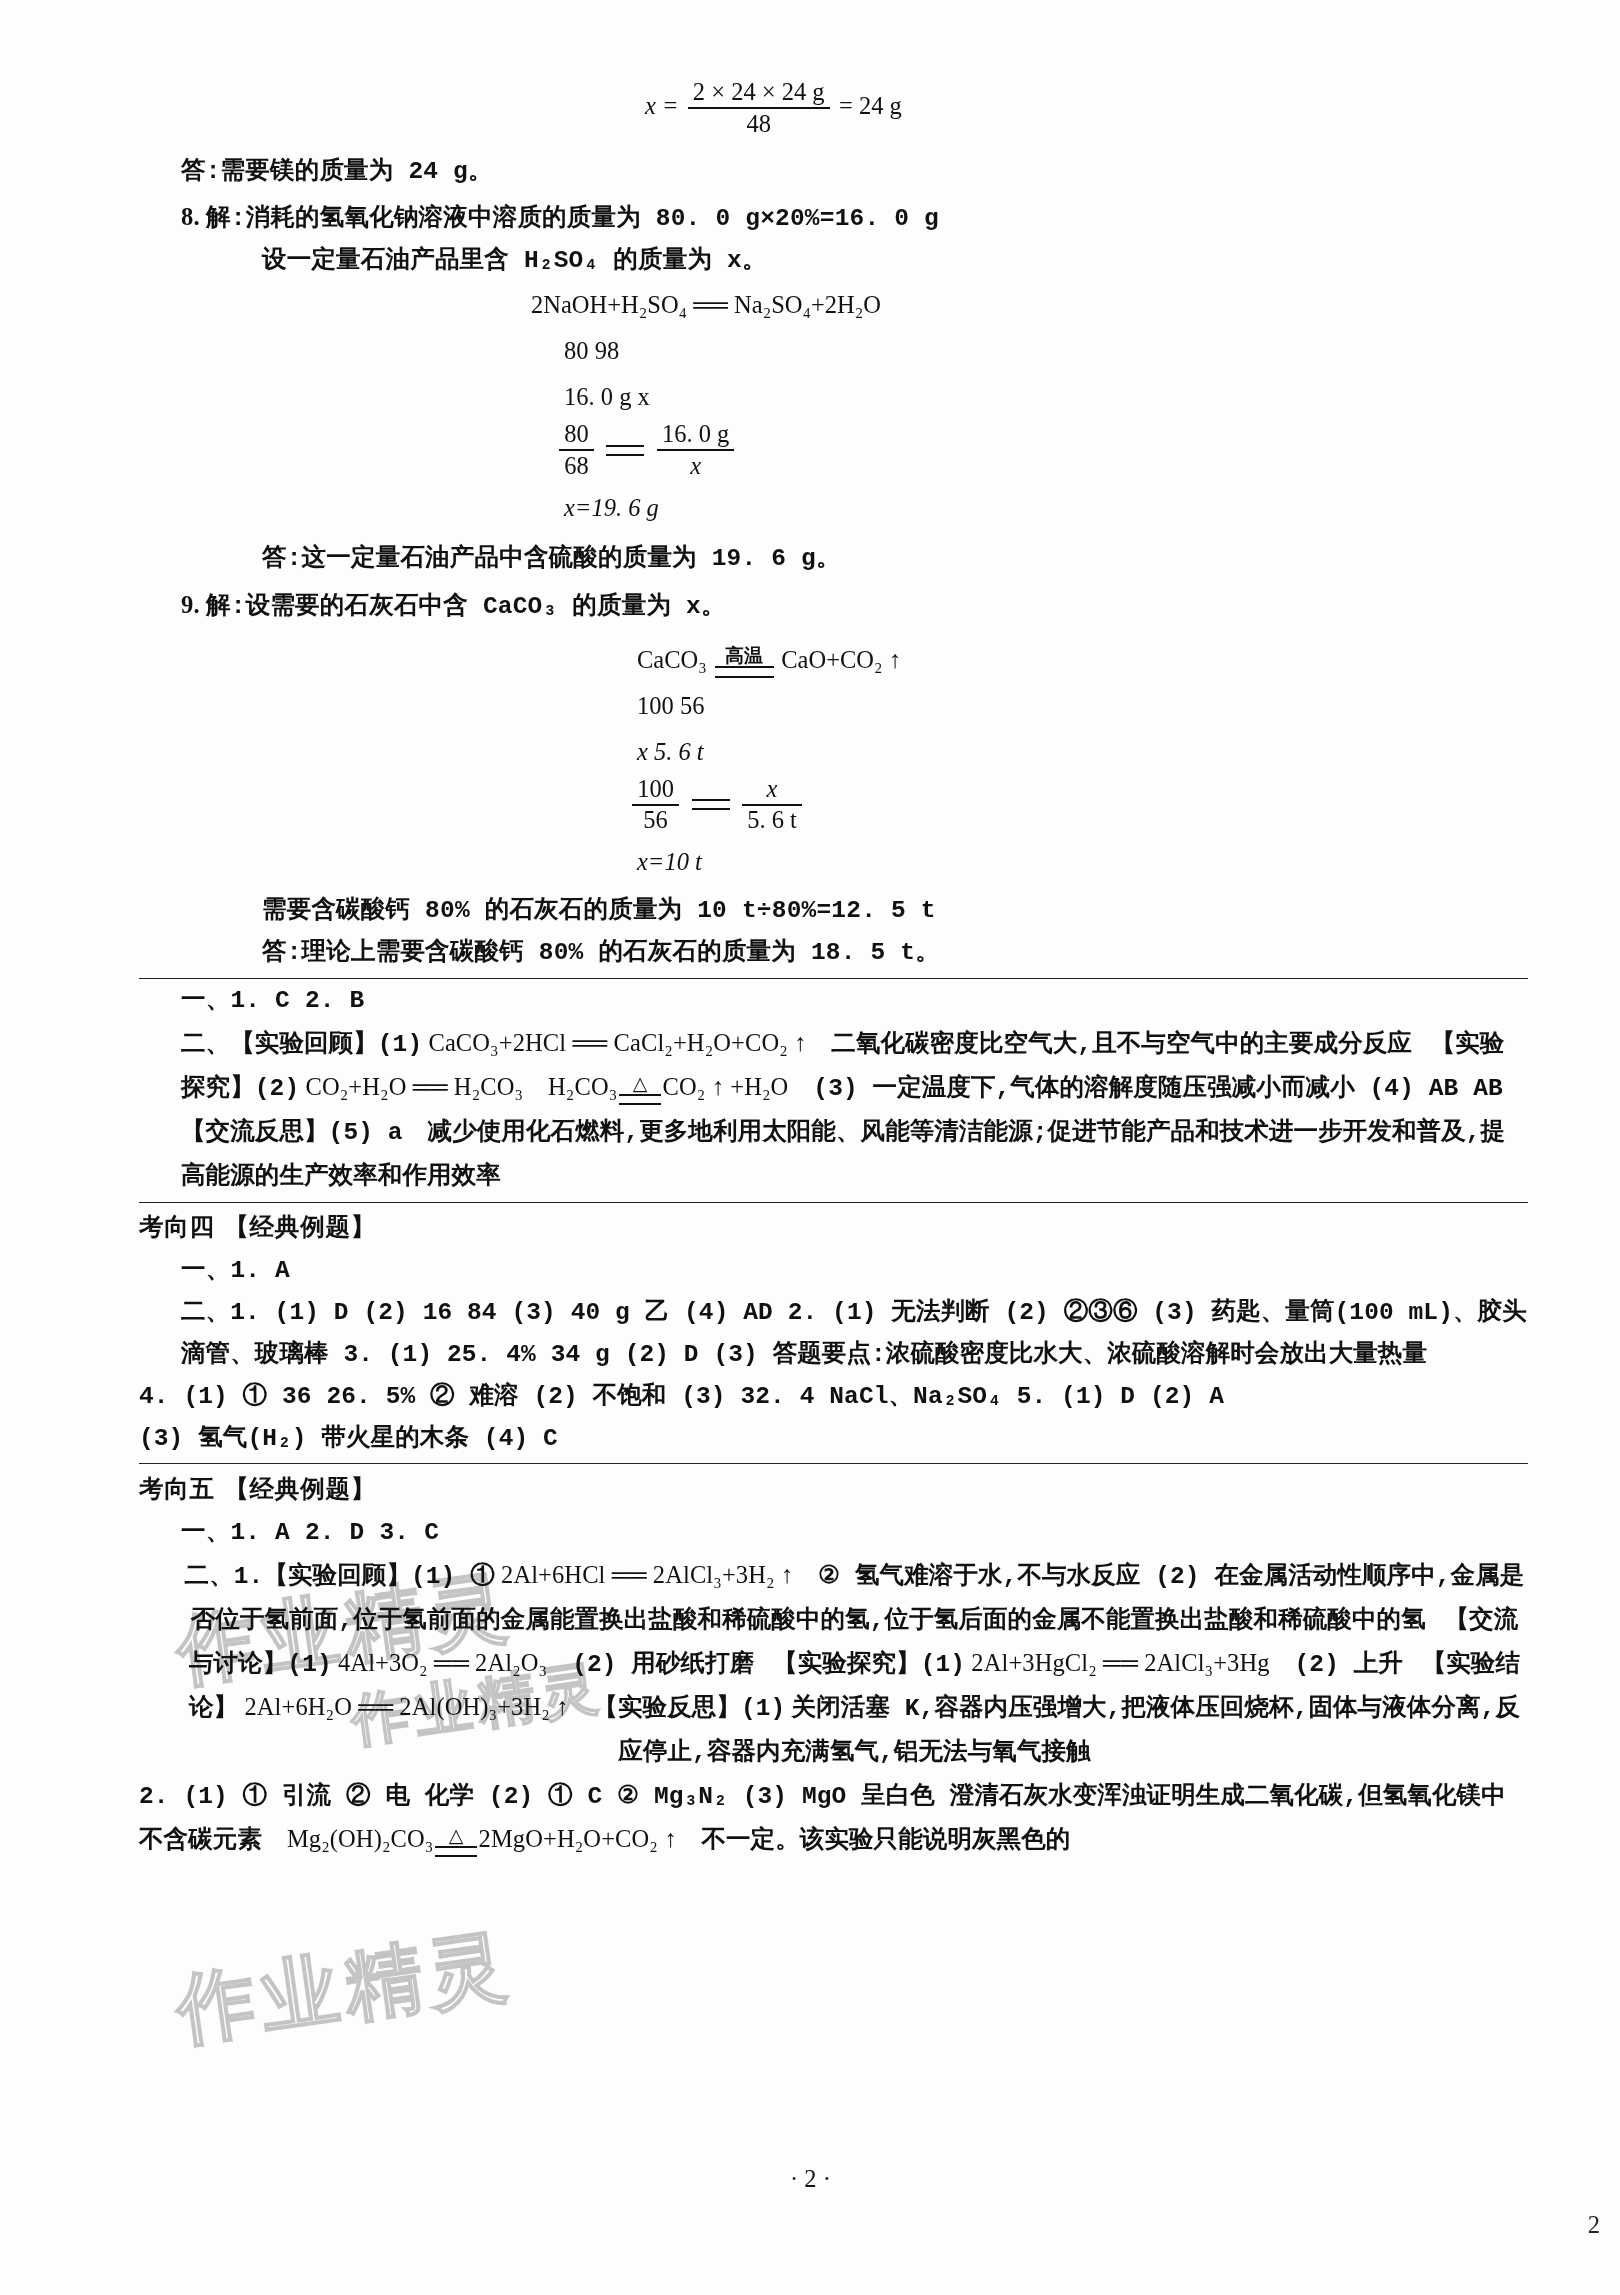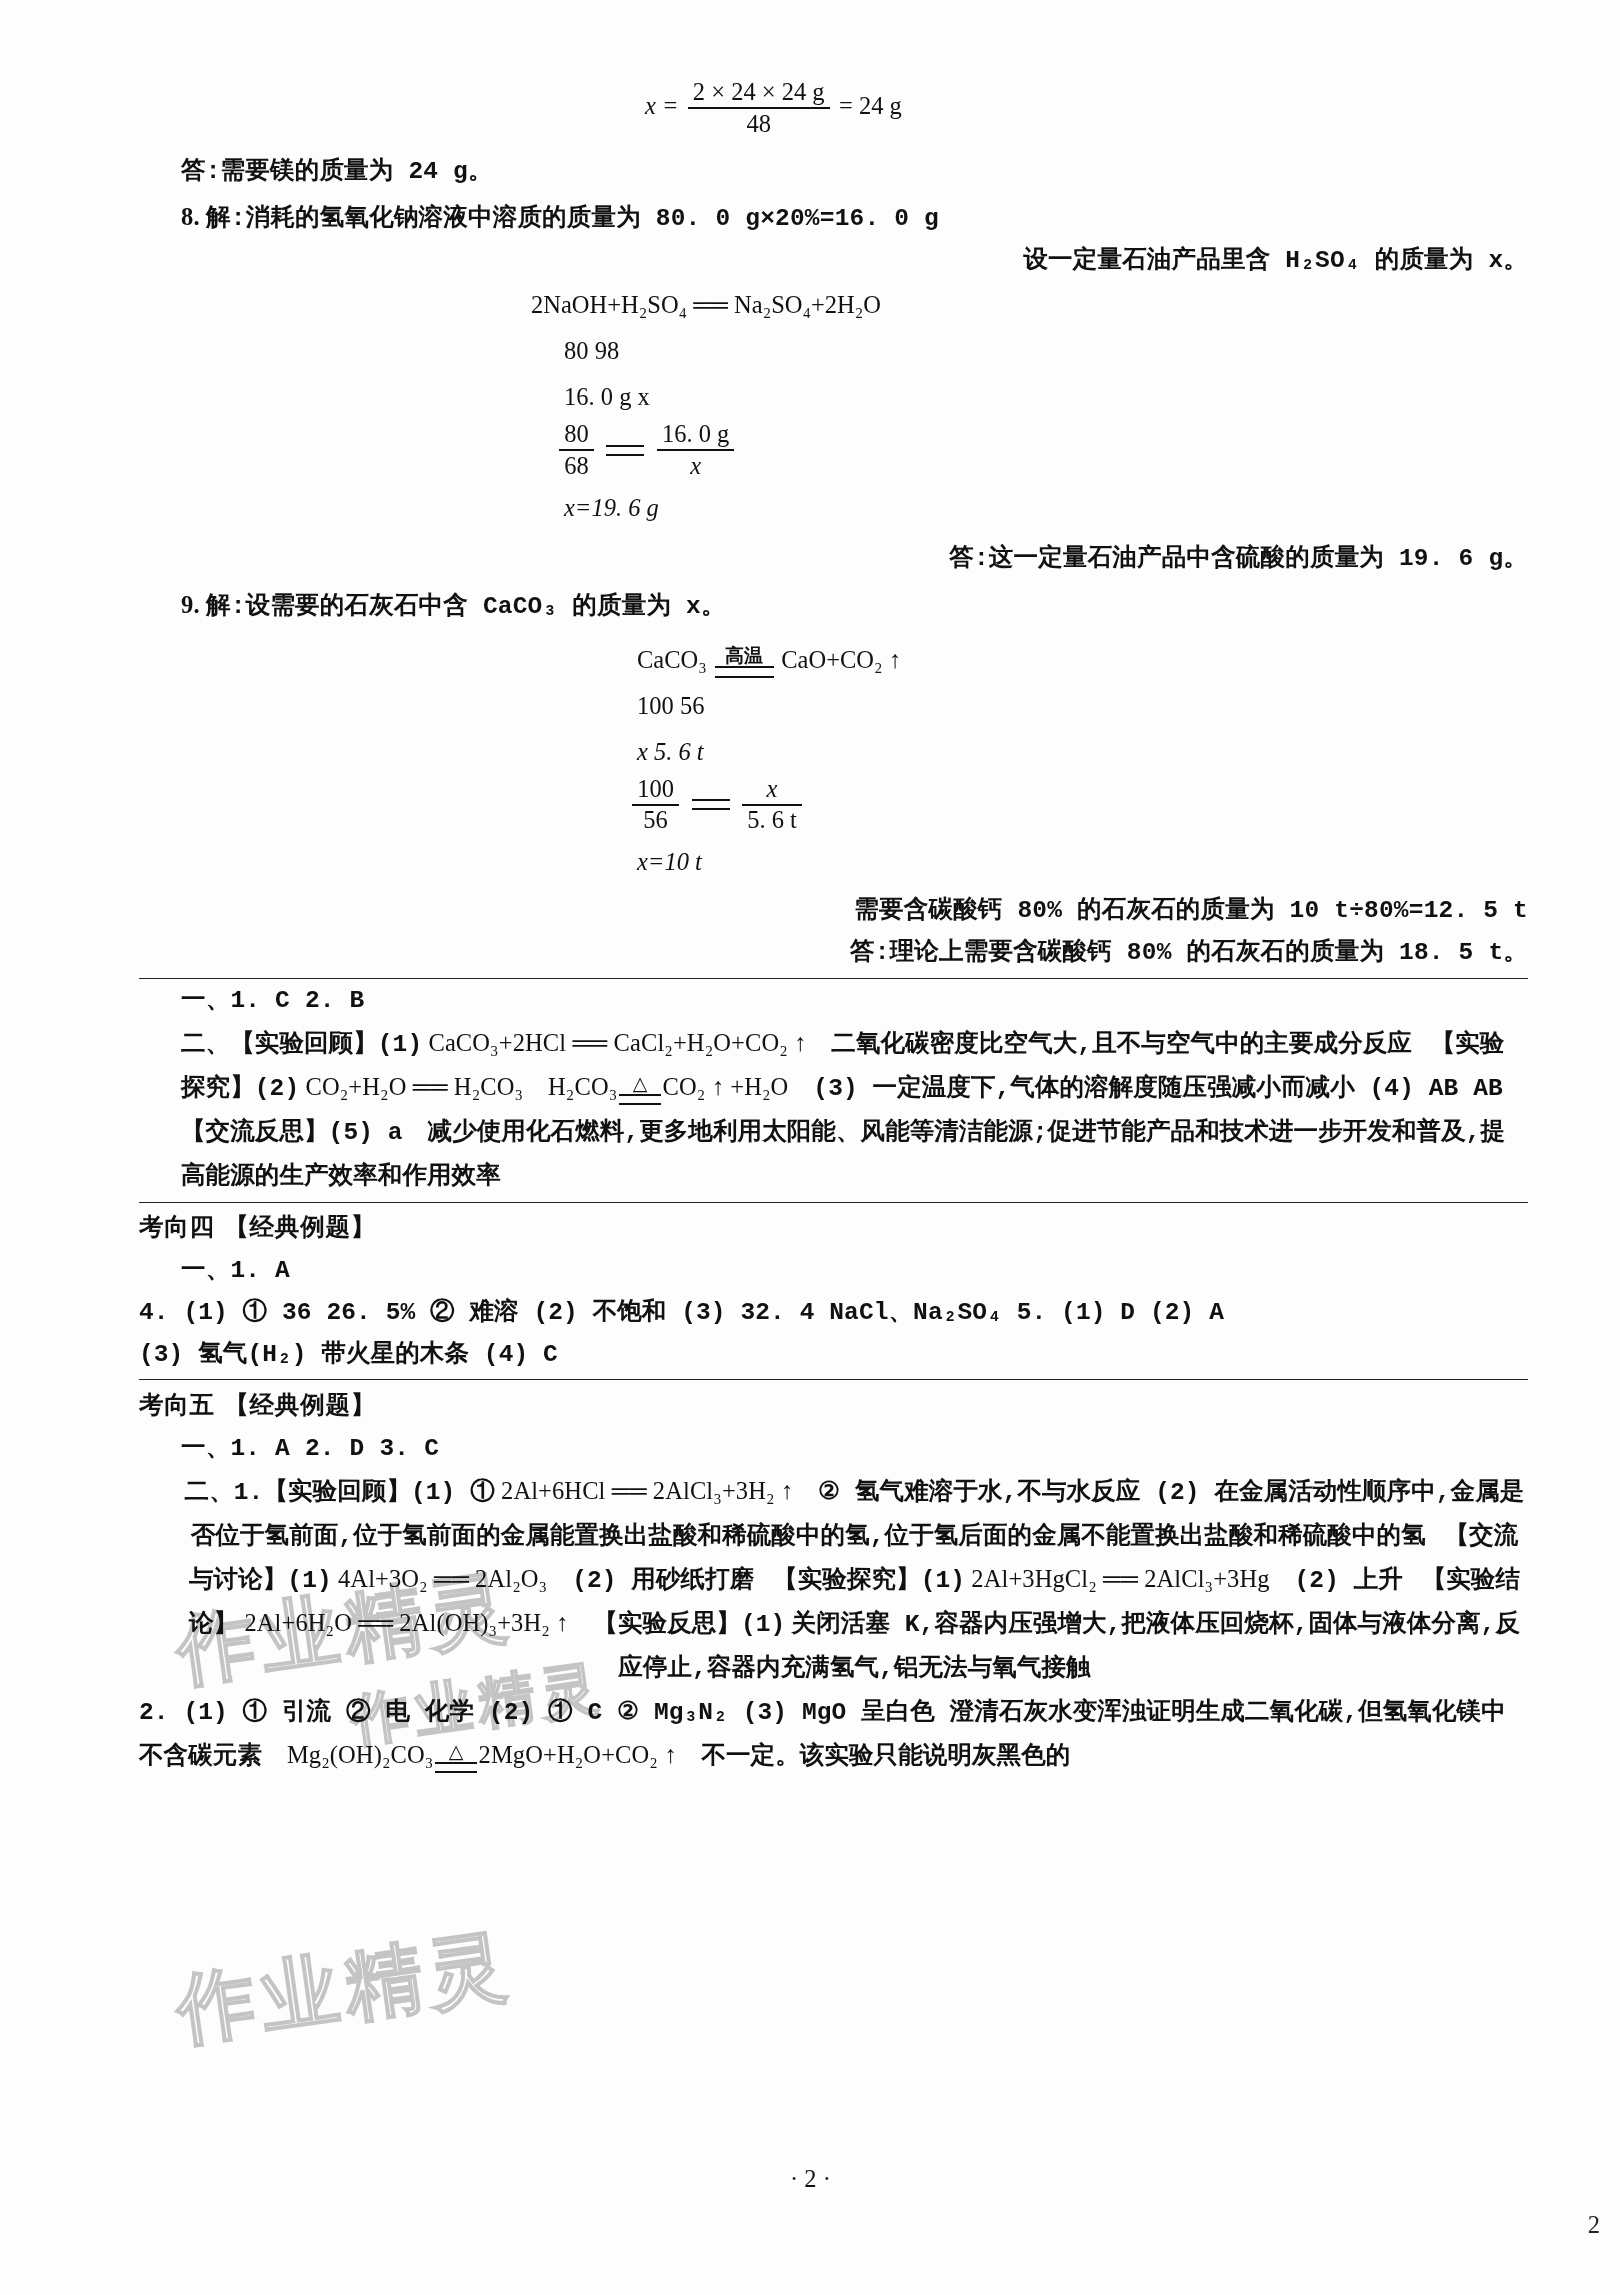--- a/index.html
+++ b/index.html
@@ -40,21 +40,21 @@
     font-size: 24.5px;
     line-height: 42px;
     letter-spacing: 0.1px;
   }
   .cn { font-family: Liberation Mono, monospace; font-weight: 700; }
   .sci { font-family: "Liberation Serif", "DejaVu Serif", serif; }
   .ital { font-style: italic; font-family: "Liberation Serif", serif; }
   .b { font-weight: 700; }
 
   .indent1 { padding-left: 42px; }
-  .indent3 { padding-left: 123px; text-align: right; }
+  .indent3 { padding-left: 123px; }
 
   
   .frac {
     display: inline-block;
     vertical-align: middle;
     text-align: center;
     margin: 0 3.3px;
     line-height: 1.15;
   }
   .frac .num { display: block; padding: 0 4.9px 0.8px 4.9px; }
@@ -260,20 +260,21 @@
       <span class="cn">(3) 一定温度下,气体的溶解度随压强减小而减小  (4) AB  AB</span>
       <span>&nbsp;</span>
       <span class="cn">【交流反思】(5) a</span>
       <span>&nbsp;&nbsp;</span>
       <span class="cn">减少使用化石燃料,更多地利用太阳能、风能等清洁能源;促进节能产品和技术进一步开发和普及,提高能源的生产效率和作用效率</span>
     </div>
 
     <div class="rule"></div>
     <div class="sec-head">考向四 【经典例题】</div>
     <div class="line cn indent1">一、1. A</div>
+    <div class="wrapline cn" style="padding-left:42px;">二、1. (1) D  (2) 16   84   (3) 40 g   乙   (4) AD  2. (1) 无法判断   (2) ②③⑥   (3) 药匙、量筒(100 mL)、胶头滴管、玻璃棒  3. (1) 25. 4%   34 g   (2) D   (3) 答题要点:浓硫酸密度比水大、浓硫酸溶解时会放出大量热量</div>
     <div class="wrapline cn">4. (1) ① 36   26. 5%   ② 难溶   (2) 不饱和   (3) 32. 4   NaCl、Na₂SO₄  5. (1) D   (2) A</div>
     <div class="wrapline cn">(3) 氢气(H₂)  带火星的木条   (4) C</div>
 
     <div class="rule"></div>
     <div class="sec-head">考向五 【经典例题】</div>
     <div class="line cn indent1">一、1. A  2. D  3. C</div>
 
     <div class="wrapline" style="padding-left:42px;text-align:center;">
       <span class="cn">二、1.【实验回顾】(1) ①</span>
       <span class="sci">2Al+6HCl ══ 2AlCl₃+3H₂ ↑</span>

